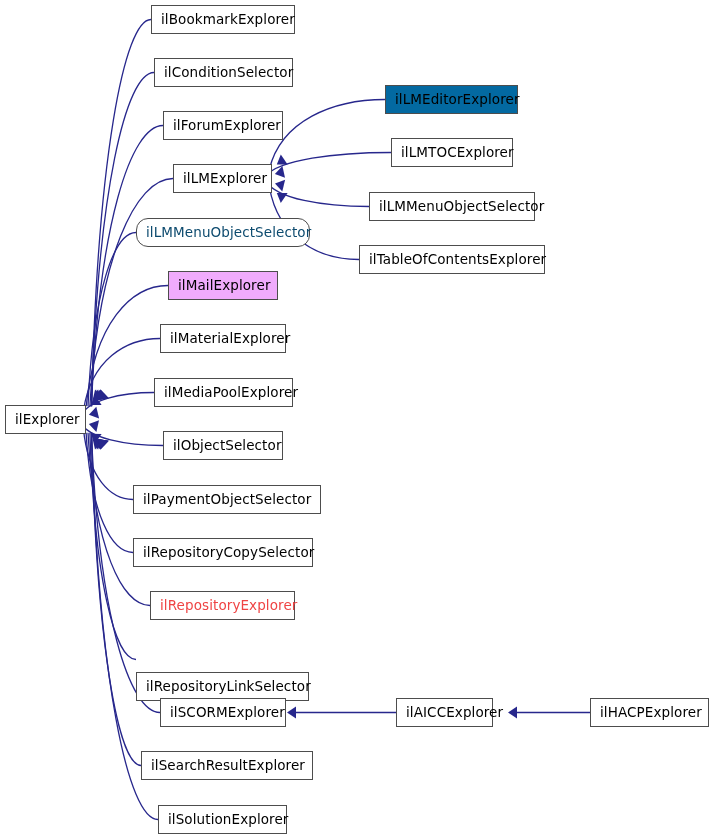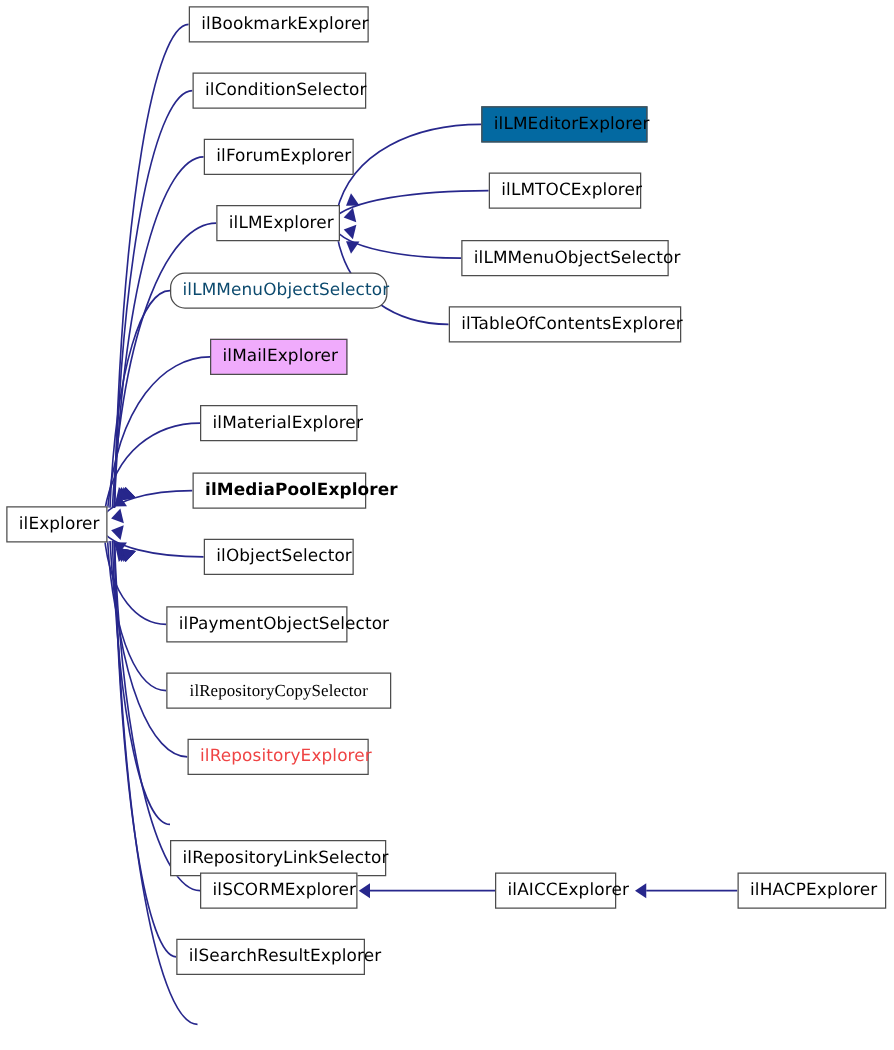--- a/index.html
+++ b/index.html
@@ -118,43 +118,46 @@
       </div>
       <div class="uml-node" style="left: 136px; top: 218px; width: 174px; border-color: rgb(77, 77, 77); background: rgb(255, 255, 255); color: #0c4a6e; border-radius: 12px;">
         <span class="node-text">ilLMMenuObjectSelector</span>
       </div>
       <div class="uml-node" style="left: 168px; top: 271px; width: 110px; border-color: rgb(77, 77, 77); background: #f0abfc; color: rgb(0, 0, 0);">
         <span class="node-text">ilMailExplorer</span>
       </div>
       <div class="uml-node" style="left: 160px; top: 324px; width: 126px; border-color: rgb(77, 77, 77); background: rgb(255, 255, 255); color: rgb(0, 0, 0);">
         <span class="node-text">ilMaterialExplorer</span>
       </div>
-      <div class="uml-node" style="left: 154px; top: 378px; width: 139px; border-color: rgb(77, 77, 77); background: rgb(255, 255, 255); color: rgb(0, 0, 0); font-weight: bold;">
+      <div class="uml-node" style="left: 154px; top: 378px; width: 139px; border-color: rgb(77, 77, 77); background: rgb(255, 255, 255); color: rgb(0, 0, 0);">
         <span class="node-text">ilMediaPoolExplorer</span>
       </div>
       <div class="uml-node" style="left: 163px; top: 431px; width: 120px; border-color: rgb(77, 77, 77); background: rgb(255, 255, 255); color: rgb(0, 0, 0);">
         <span class="node-text">ilObjectSelector</span>
       </div>
-      <div class="uml-node" style="left: 133px; top: 485px; width: 145px; border-color: rgb(77, 77, 77); background: rgb(255, 255, 255); color: rgb(0, 0, 0);">
+      <div class="uml-node" style="left: 133px; top: 485px; width: 188px; border-color: rgb(77, 77, 77); background: rgb(255, 255, 255); color: rgb(0, 0, 0);">
         <span class="node-text">ilPaymentObjectSelector</span>
       </div>
-      <div class="uml-node" style="left: 133px; top: 538px; width: 180px; border-color: rgb(77, 77, 77); background: rgb(255, 255, 255); color: rgb(0, 0, 0); font-family: Liberation Serif, serif;">
+      <div class="uml-node" style="left: 133px; top: 538px; width: 180px; border-color: rgb(77, 77, 77); background: rgb(255, 255, 255); color: rgb(0, 0, 0);">
         <span class="node-text">ilRepositoryCopySelector</span>
       </div>
       <div class="uml-node" style="left: 150px; top: 591px; width: 145px; border-color: rgb(77, 77, 77); background: rgb(255, 255, 255); color: #ef4444;">
         <span class="node-text">ilRepositoryExplorer</span>
       </div>
       <div class="uml-node" style="left: 136px; top: 645px; width: 173px; border-color: rgb(77, 77, 77); background: rgb(255, 255, 255); color: rgb(0, 0, 0); margin-top: 27px;">
         <span class="node-text">ilRepositoryLinkSelector</span>
       </div>
       <div class="uml-node" style="left: 160px; top: 698px; width: 126px; border-color: rgb(77, 77, 77); background: rgb(255, 255, 255); color: rgb(0, 0, 0);">
         <span class="node-text">ilSCORMExplorer</span>
       </div>
-      <div class="uml-node" style="left: 141px; top: 751px; width: 151px; border-color: rgb(77, 77, 77); background: rgb(255, 255, 255); color: rgb(0, 0, 0);">
+      <div class="uml-node" style="left: 141px; top: 751px; width: 172px; border-color: rgb(77, 77, 77); background: rgb(255, 255, 255); color: rgb(0, 0, 0);">
         <span class="node-text">ilSearchResultExplorer</span>
+      </div>
+      <div class="uml-node" style="left: 158px; top: 805px; width: 129px; border-color: rgb(77, 77, 77); background: rgb(255, 255, 255); color: rgb(0, 0, 0);">
+        <span class="node-text">ilSolutionExplorer</span>
       </div>
       <div class="uml-node" style="left: 385px; top: 85px; width: 133px; border-color: rgb(77, 77, 77); background: #0369a1; color: rgb(0, 0, 0);">
         <span class="node-text">ilLMEditorExplorer</span>
       </div>
       <div class="uml-node" style="left: 391px; top: 138px; width: 122px; border-color: rgb(77, 77, 77); background: rgb(255, 255, 255); color: rgb(0, 0, 0);">
         <span class="node-text">ilLMTOCExplorer</span>
       </div>
       <div class="uml-node" style="left: 369px; top: 192px; width: 166px; border-color: rgb(77, 77, 77); background: rgb(255, 255, 255); color: rgb(0, 0, 0);">
         <span class="node-text">ilLMMenuObjectSelector</span>
       </div>

